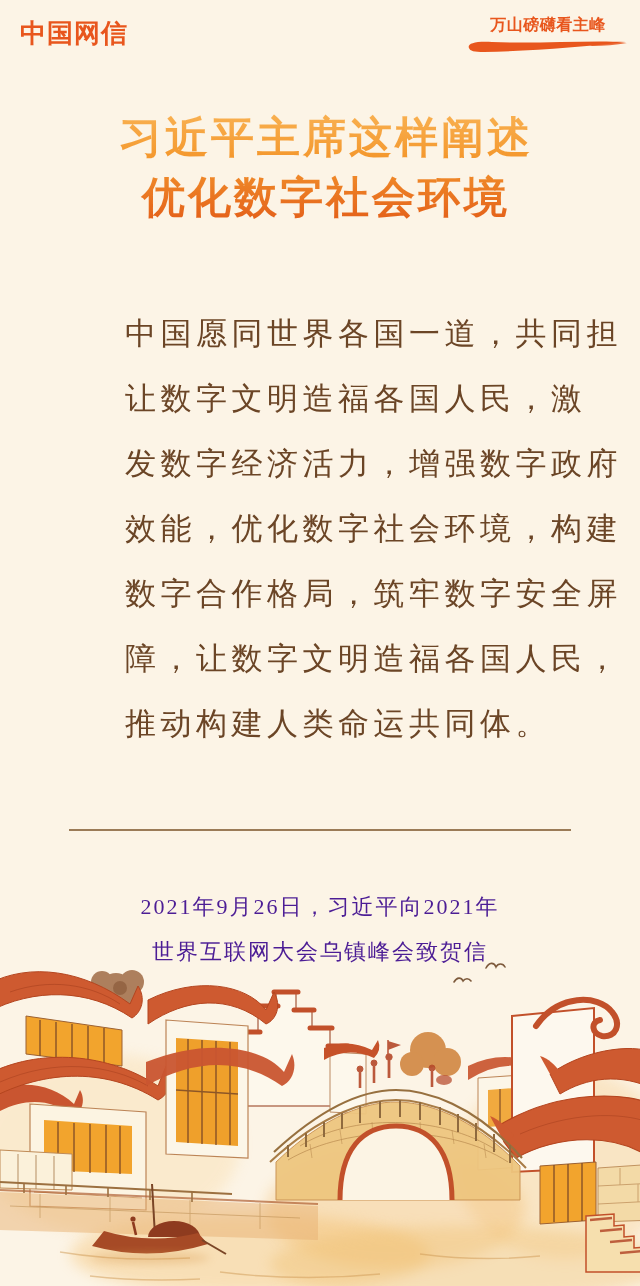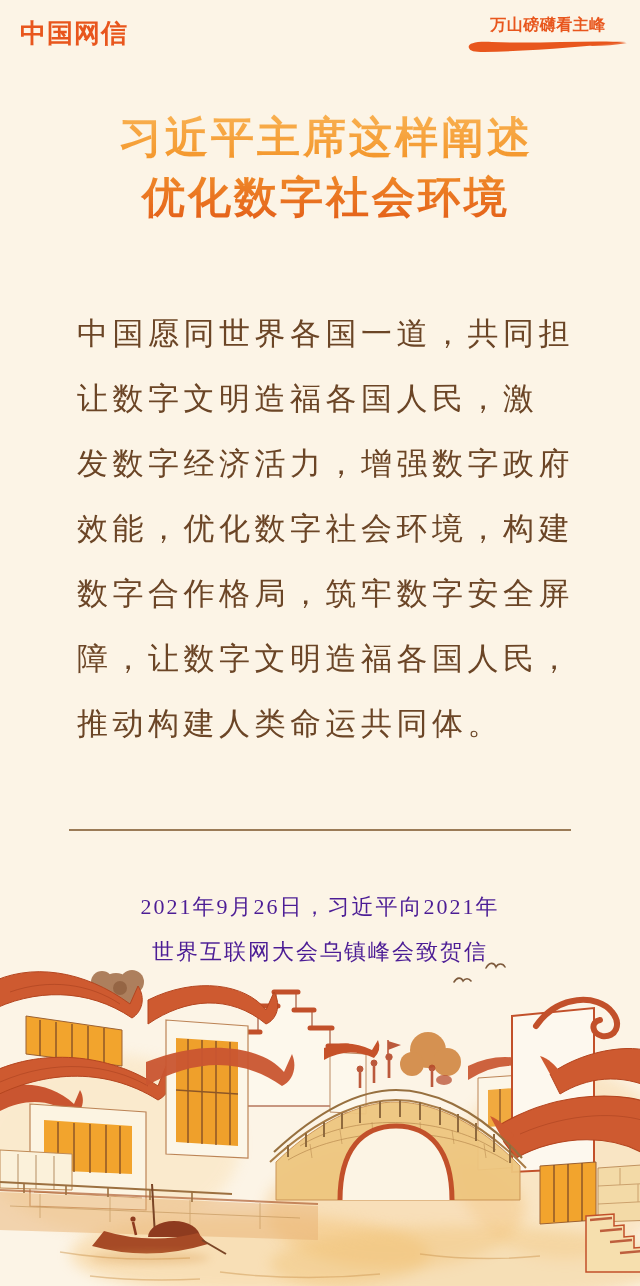--- a/index.html
+++ b/index.html
@@ -35,21 +35,21 @@
     color:transparent;
     padding-left:6px;
   }
 
   
   .quote{
     position:absolute;left:77px;top:301px;width:500px;
     color:#6b4526;font-size:31px;letter-spacing:4.5px;line-height:65px;
     font-weight:500;
   }
-  .quote .qline{white-space:nowrap;}
+  .quote .qline{white-space:nowrap;margin-left:48px;}
 
   
   .divider{
     position:absolute;left:69px;top:829px;width:502px;height:0;
     border-top:2px solid #9b7b57;
   }
 
   
   .attribution{
     position:absolute;left:0;top:884px;width:640px;text-align:center;

